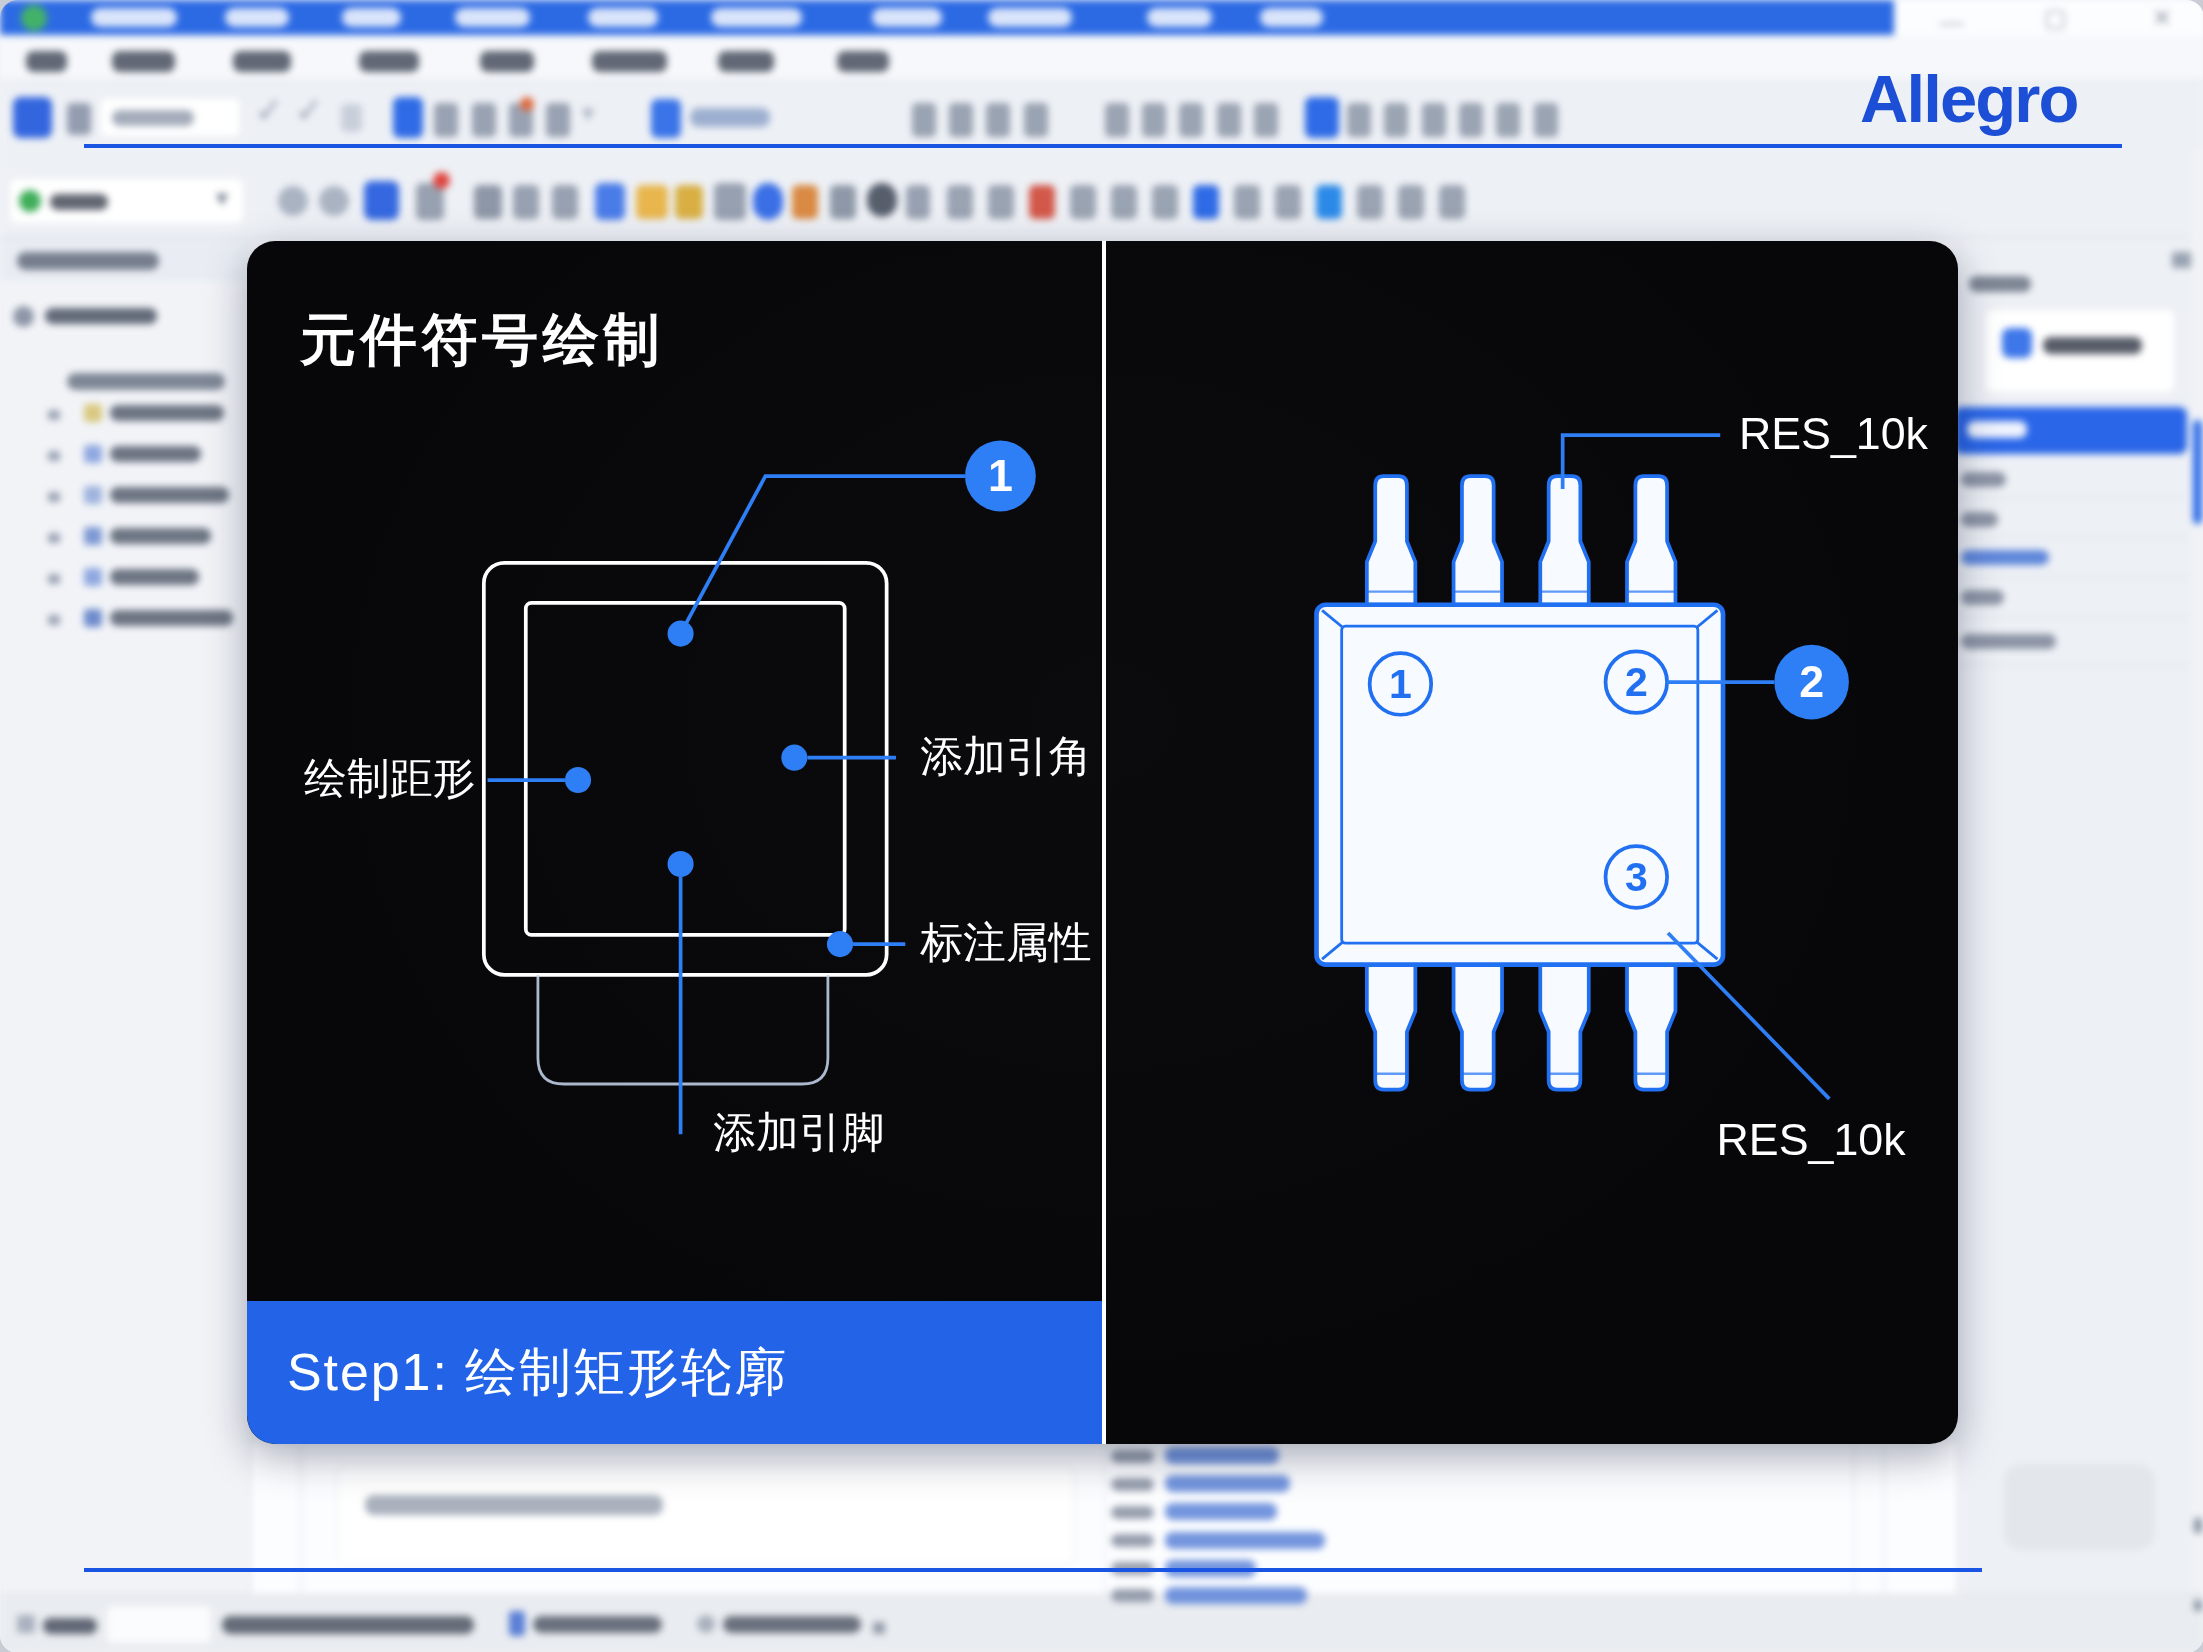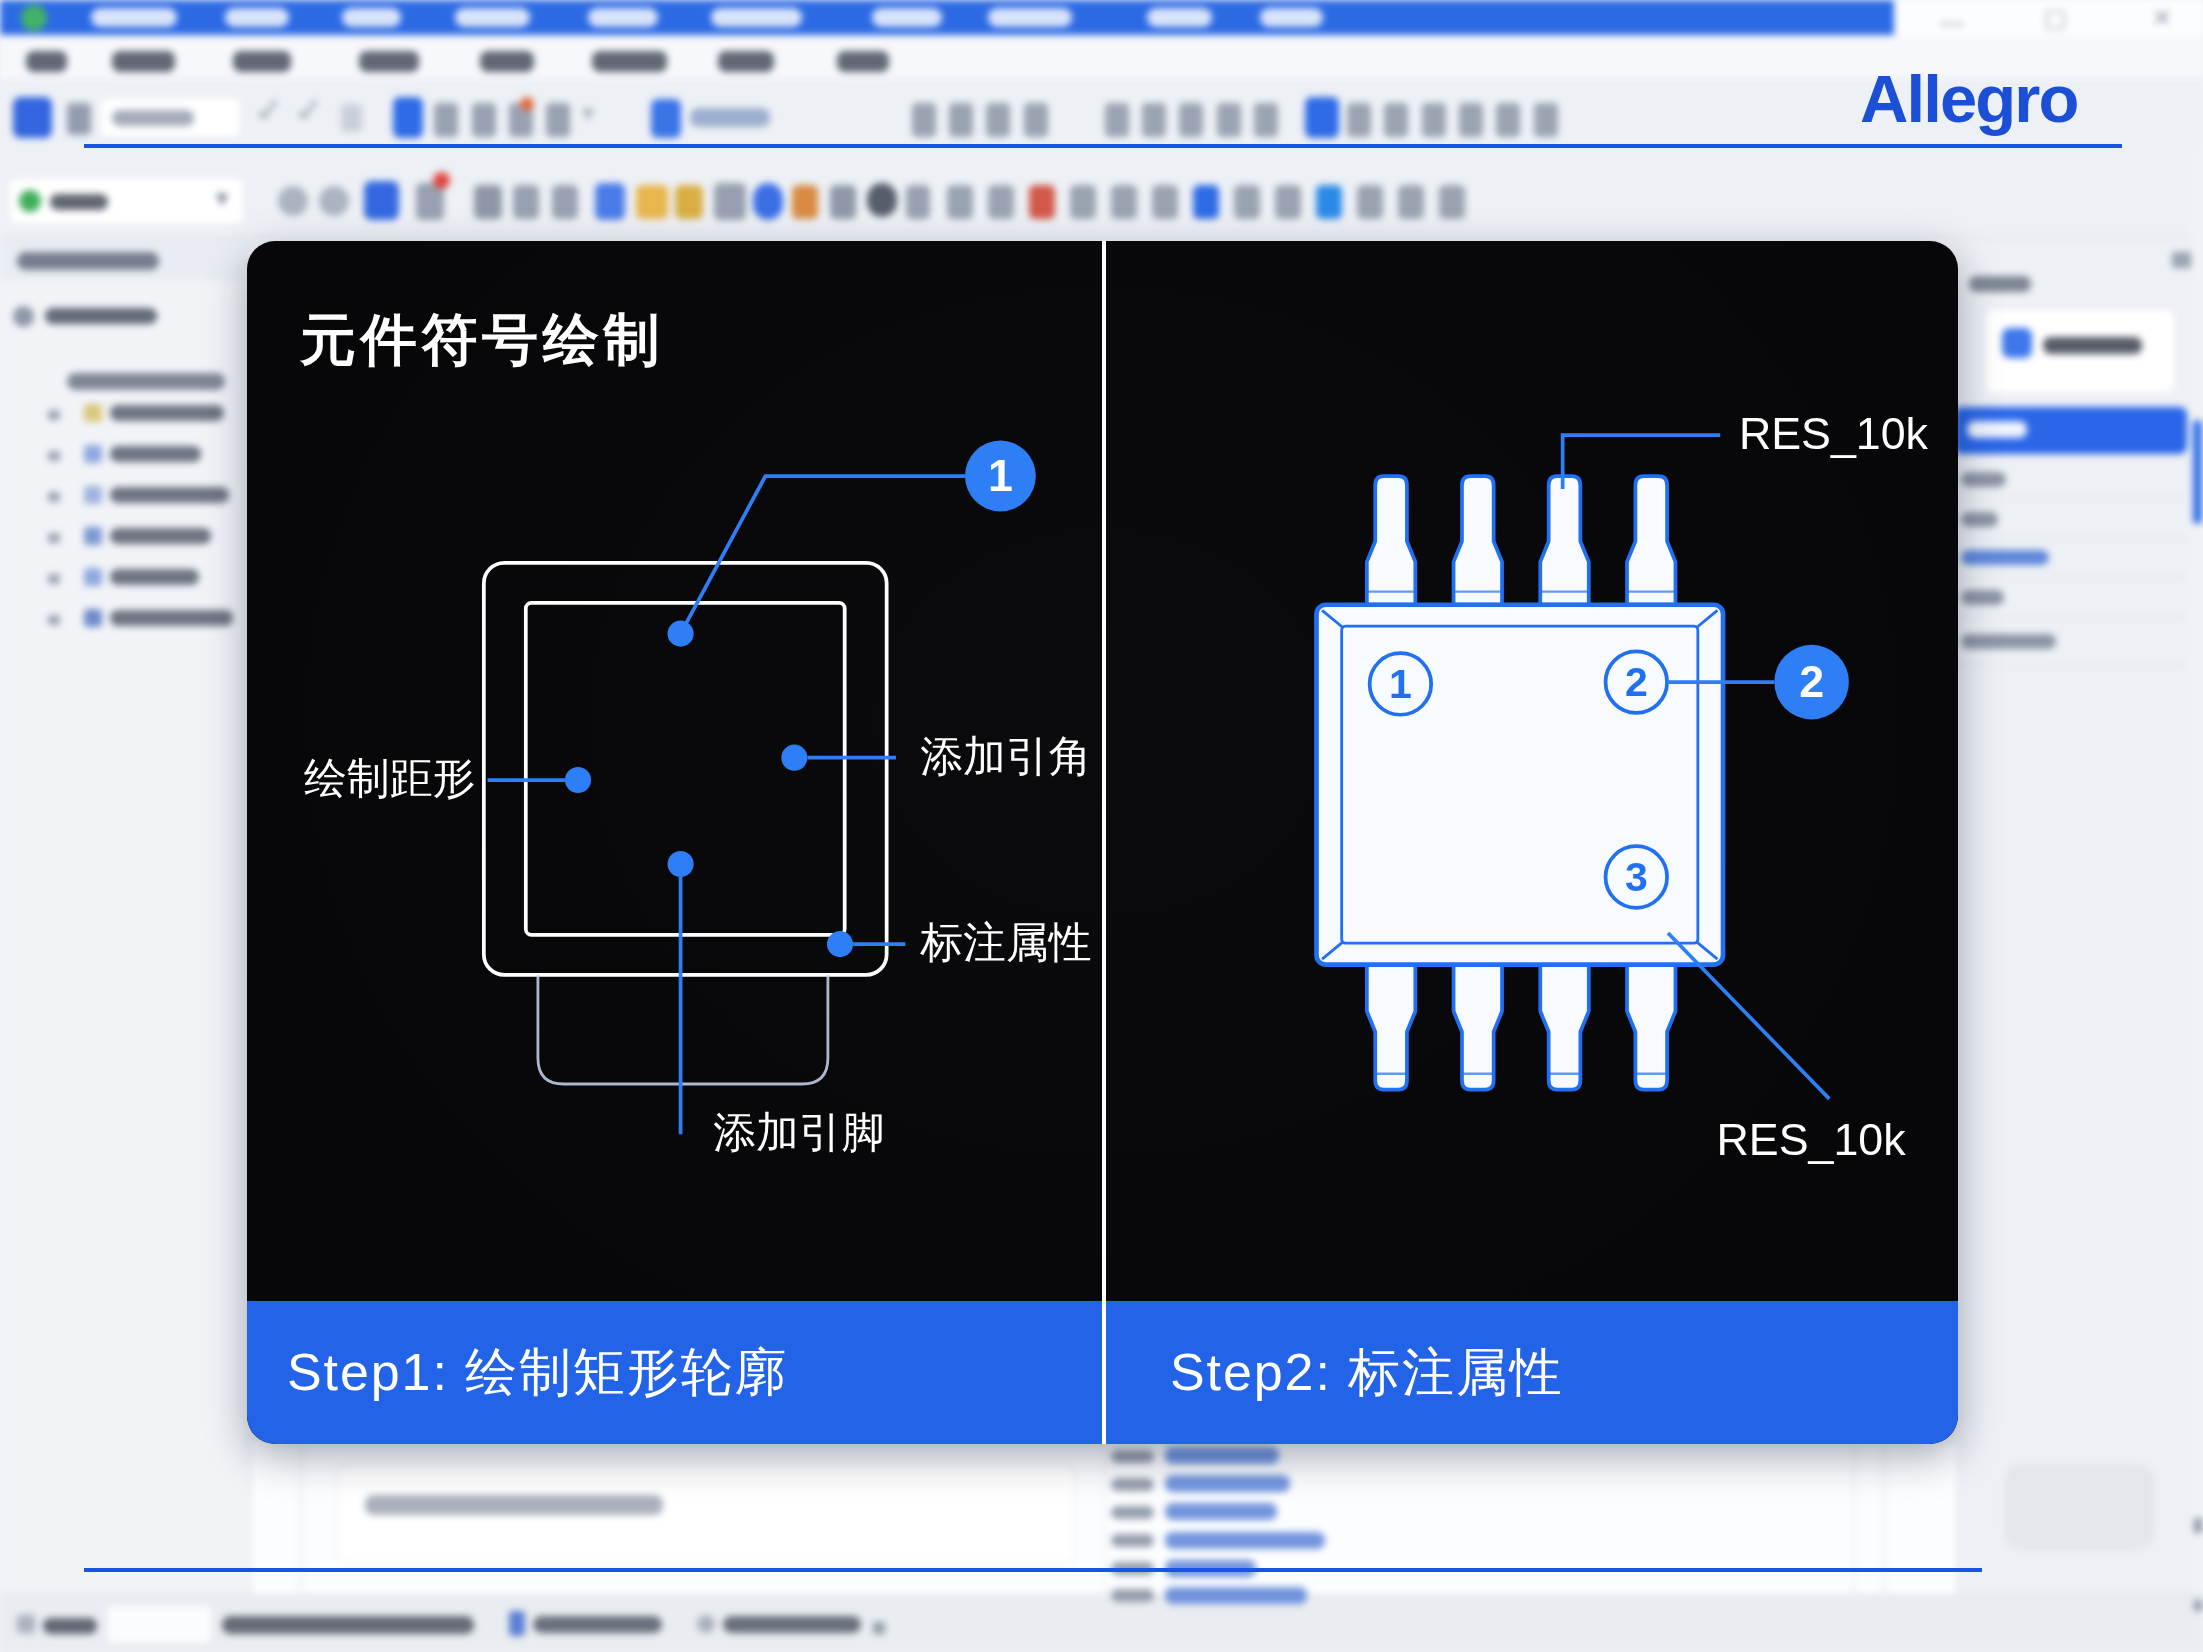--- a/index.html
+++ b/index.html
@@ -1,17 +1,17 @@
 <!DOCTYPE html>
 <html style="font-size:15px"><head>
 <meta charset="utf-8">
 <style>
   html,body{margin:0;padding:0;background:#c9ccd4;}
   .screen{position:relative;width:2204px;height:1653px;overflow:hidden;
-    background:#f0f2f6;font-family:"Liberation Sans","DejaVu Sans",sans-serif;}
+    background:#f0f2f6;font-family:"Liberation Sans","DejaVu Sans",sans-serif;border-radius:18px;}
   .screen *{position:absolute;box-sizing:border-box;}
 
   
   .bg{inset:0;filter:blur(3.7px);}
   .titlebar{left:0;top:0;width:1894px;height:35px;background:var(--titlebar-blue,#2c6ae4);}
   .white-patch{left:1894px;top:0;width:310px;height:149px;background:#fcfdfe;}
   .menubar{left:0;top:35px;width:2204px;height:47px;background:#f6f8fb;}
   .toolbar{left:0;top:82px;width:2204px;height:156px;background:#edf0f5;}
   .rule-a{left:0;top:80px;width:2204px;height:1.9px;background:#e3e7ee;}
   .rule-b{left:0;top:236px;width:2204px;height:1.9px;background:#e0e4ea;}
@@ -249,23 +249,20 @@
   </div>
 
   <div class="line-top"></div>
   <div class="line-bottom"></div>
   <div class="logo">Allegro</div>
 
   <div class="panel">
     <div class="step step1">
       <span>Step1: 绘制矩形轮廓</span>
     </div>
-    <div class="step step2">
-      <span>Step2: 标注属性</span>
-    </div>
     <div class="vdivider"></div>
     <div class="panel-title">元件符号绘制</div>
 
     <svg class="diagram" viewBox="0 0 1835 1290">
 
       <rect class="wline" x="254" y="345" width="432" height="442" rx="22"></rect>
       <rect class="wline" x="299" y="388" width="342" height="356" rx="6"></rect>
       <path class="tabline" d="M312,787 L312,876 Q312,904 340,904 L595,904 Q623,904 623,876 L623,787"></path>
 
       <path class="aline" d="M770,252 L556,252 L465,421"></path>

